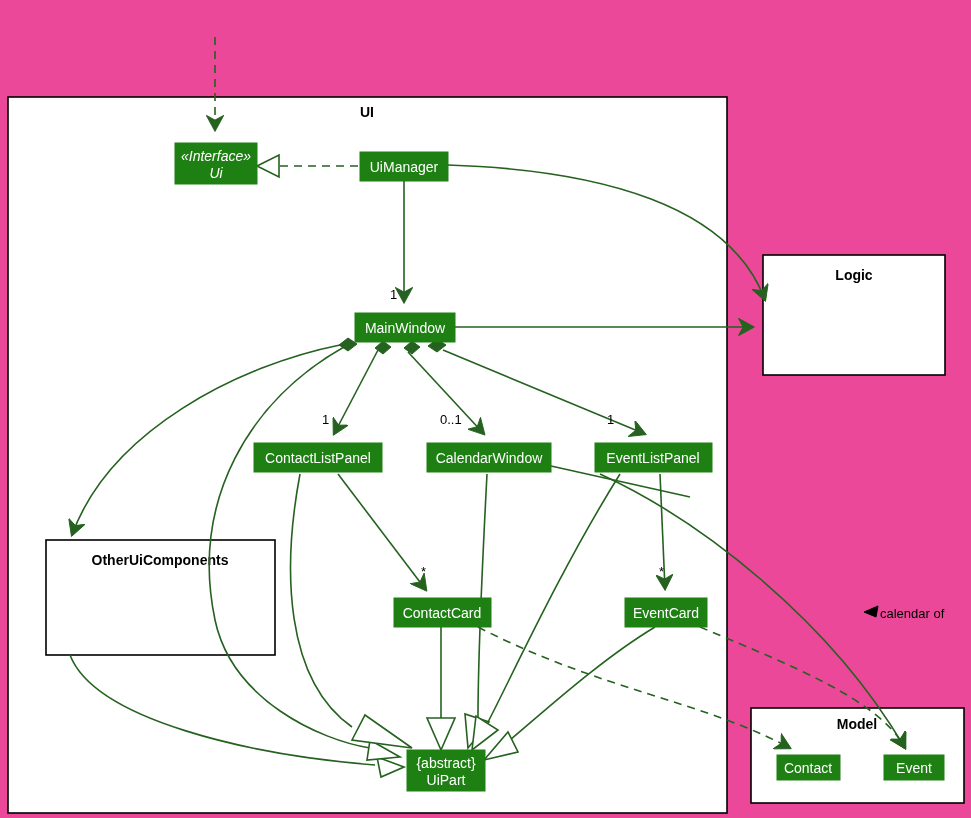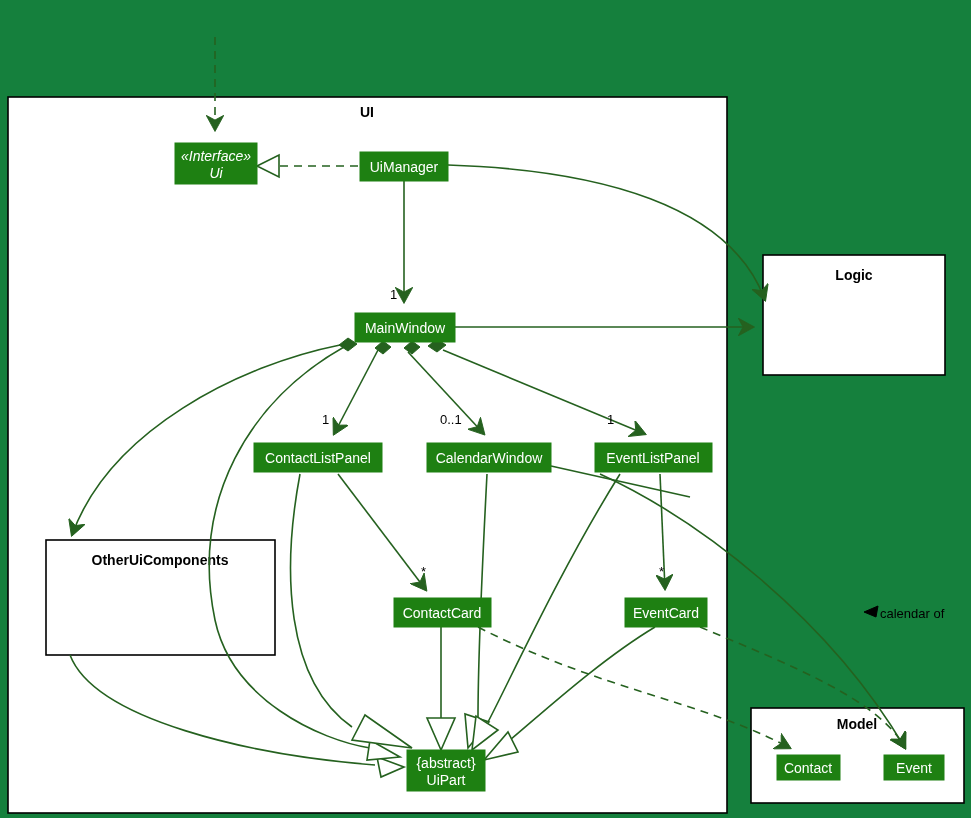--- a/index.html
+++ b/index.html
@@ -8,21 +8,21 @@
     padding: 0;
     background: #ffffff;
   }
   body {
     font-family: "Liberation Sans", sans-serif;
   }
   #canvas-root {
     position: relative;
     width: 971px;
     height: 818px;
-    background: #15803d;
+    background: #ec4899;
     overflow: hidden;
   }
   svg.diagram-layer {
     position: absolute;
     left: 0;
     top: 0;
     width: 971px;
     height: 818px;
   }
   .pkg-title {

